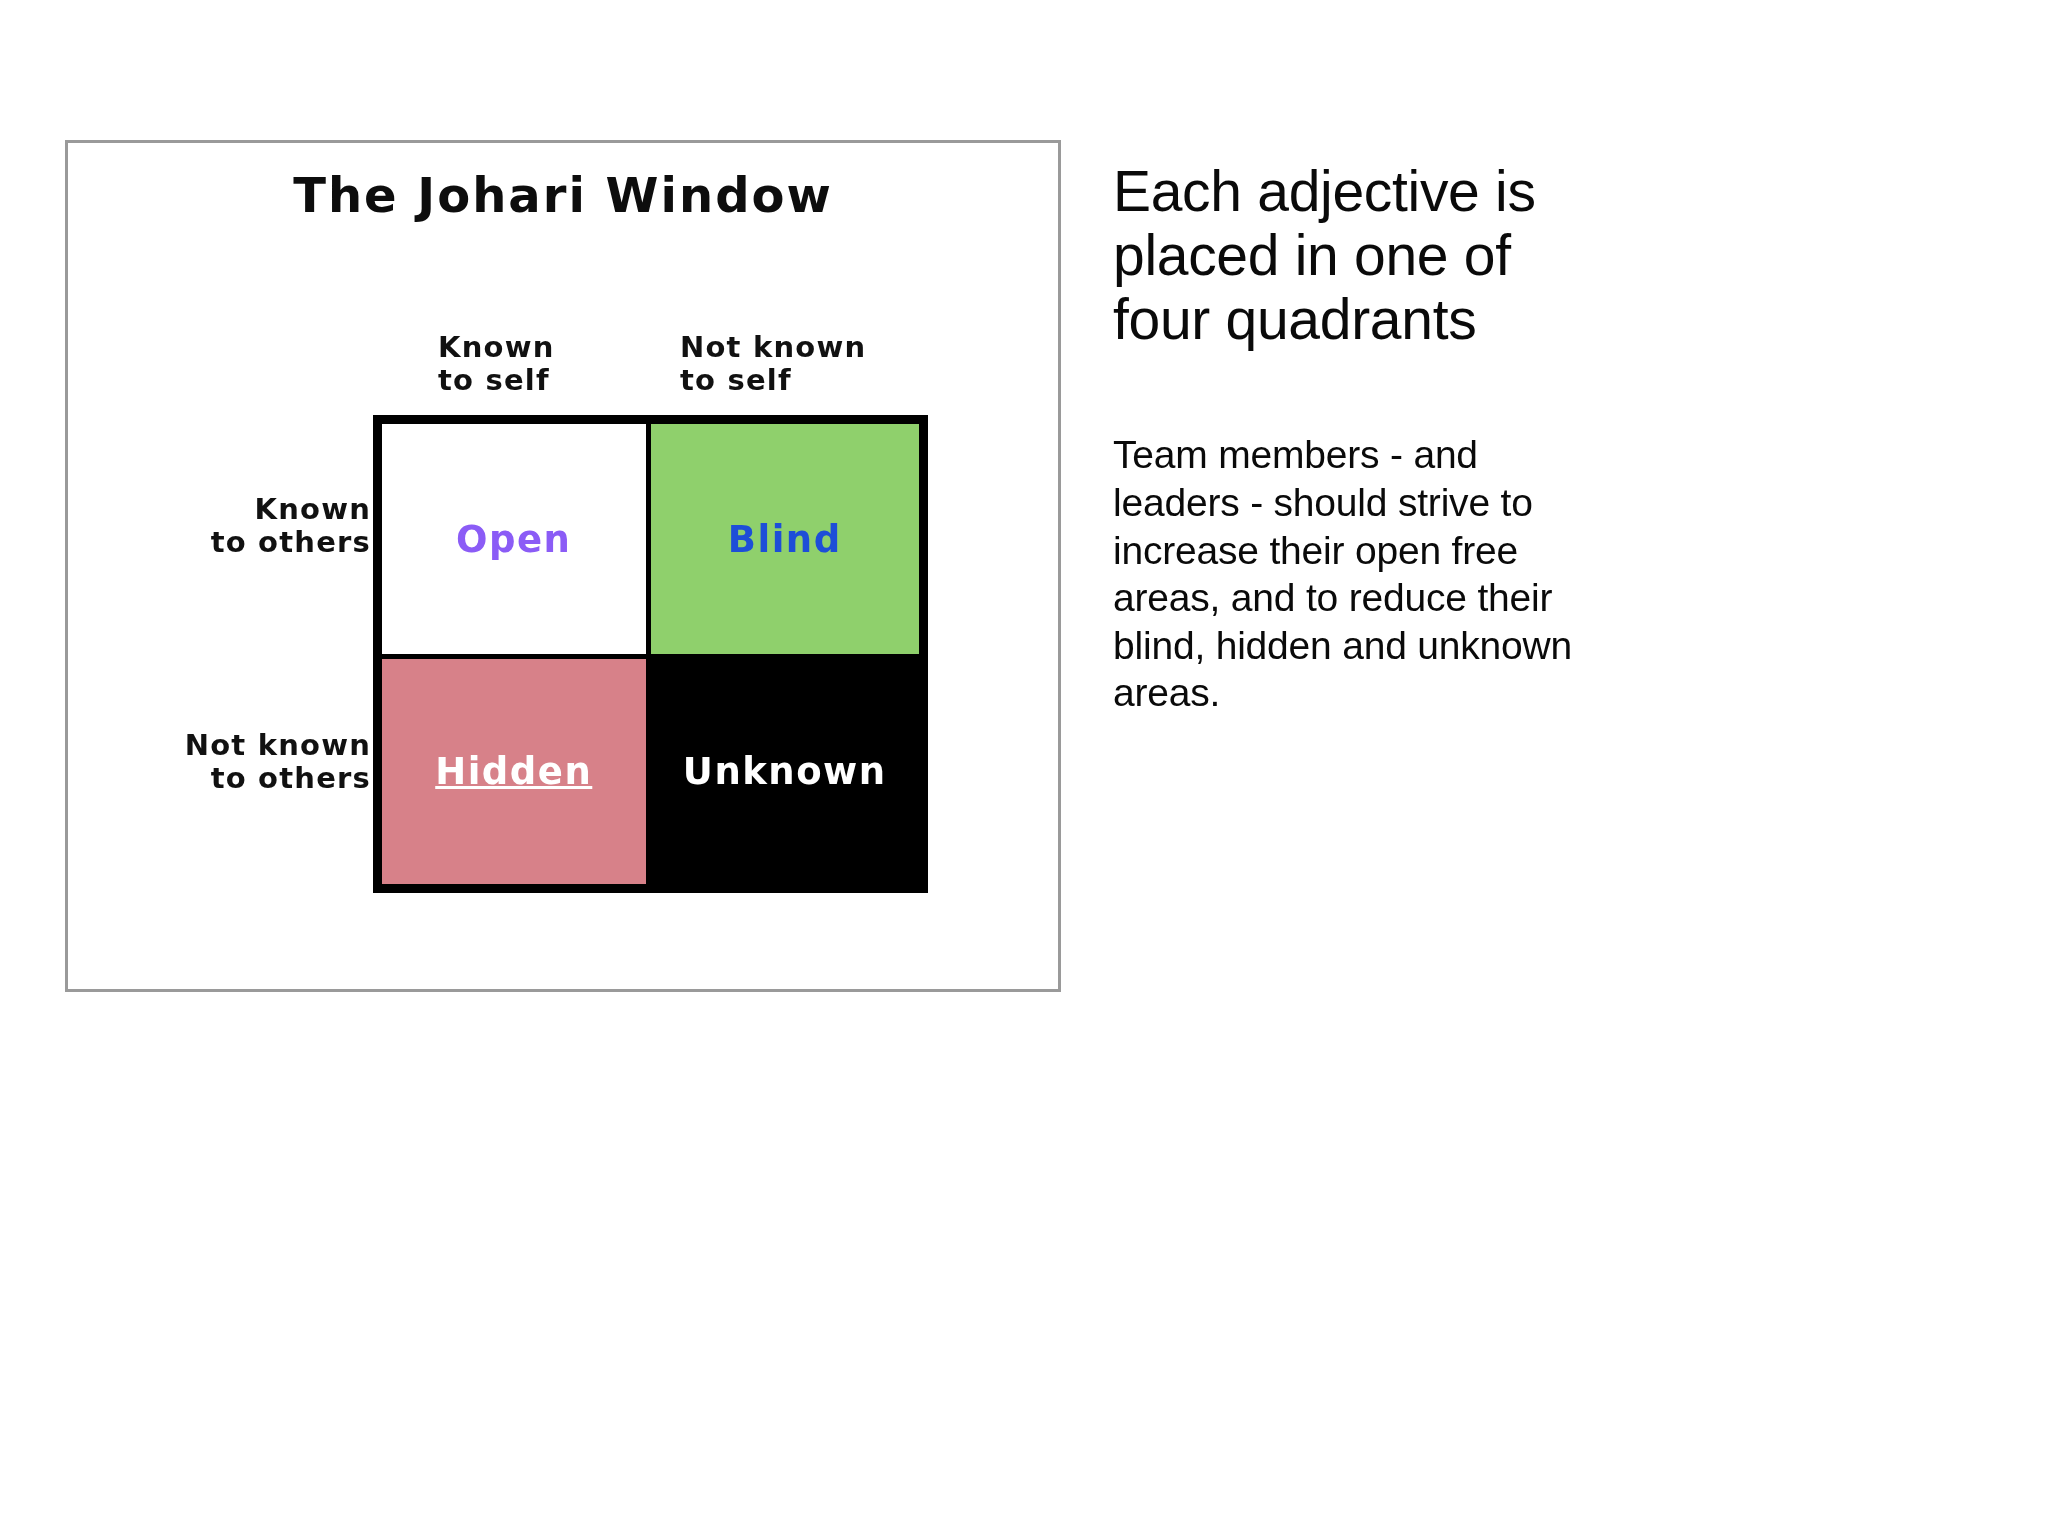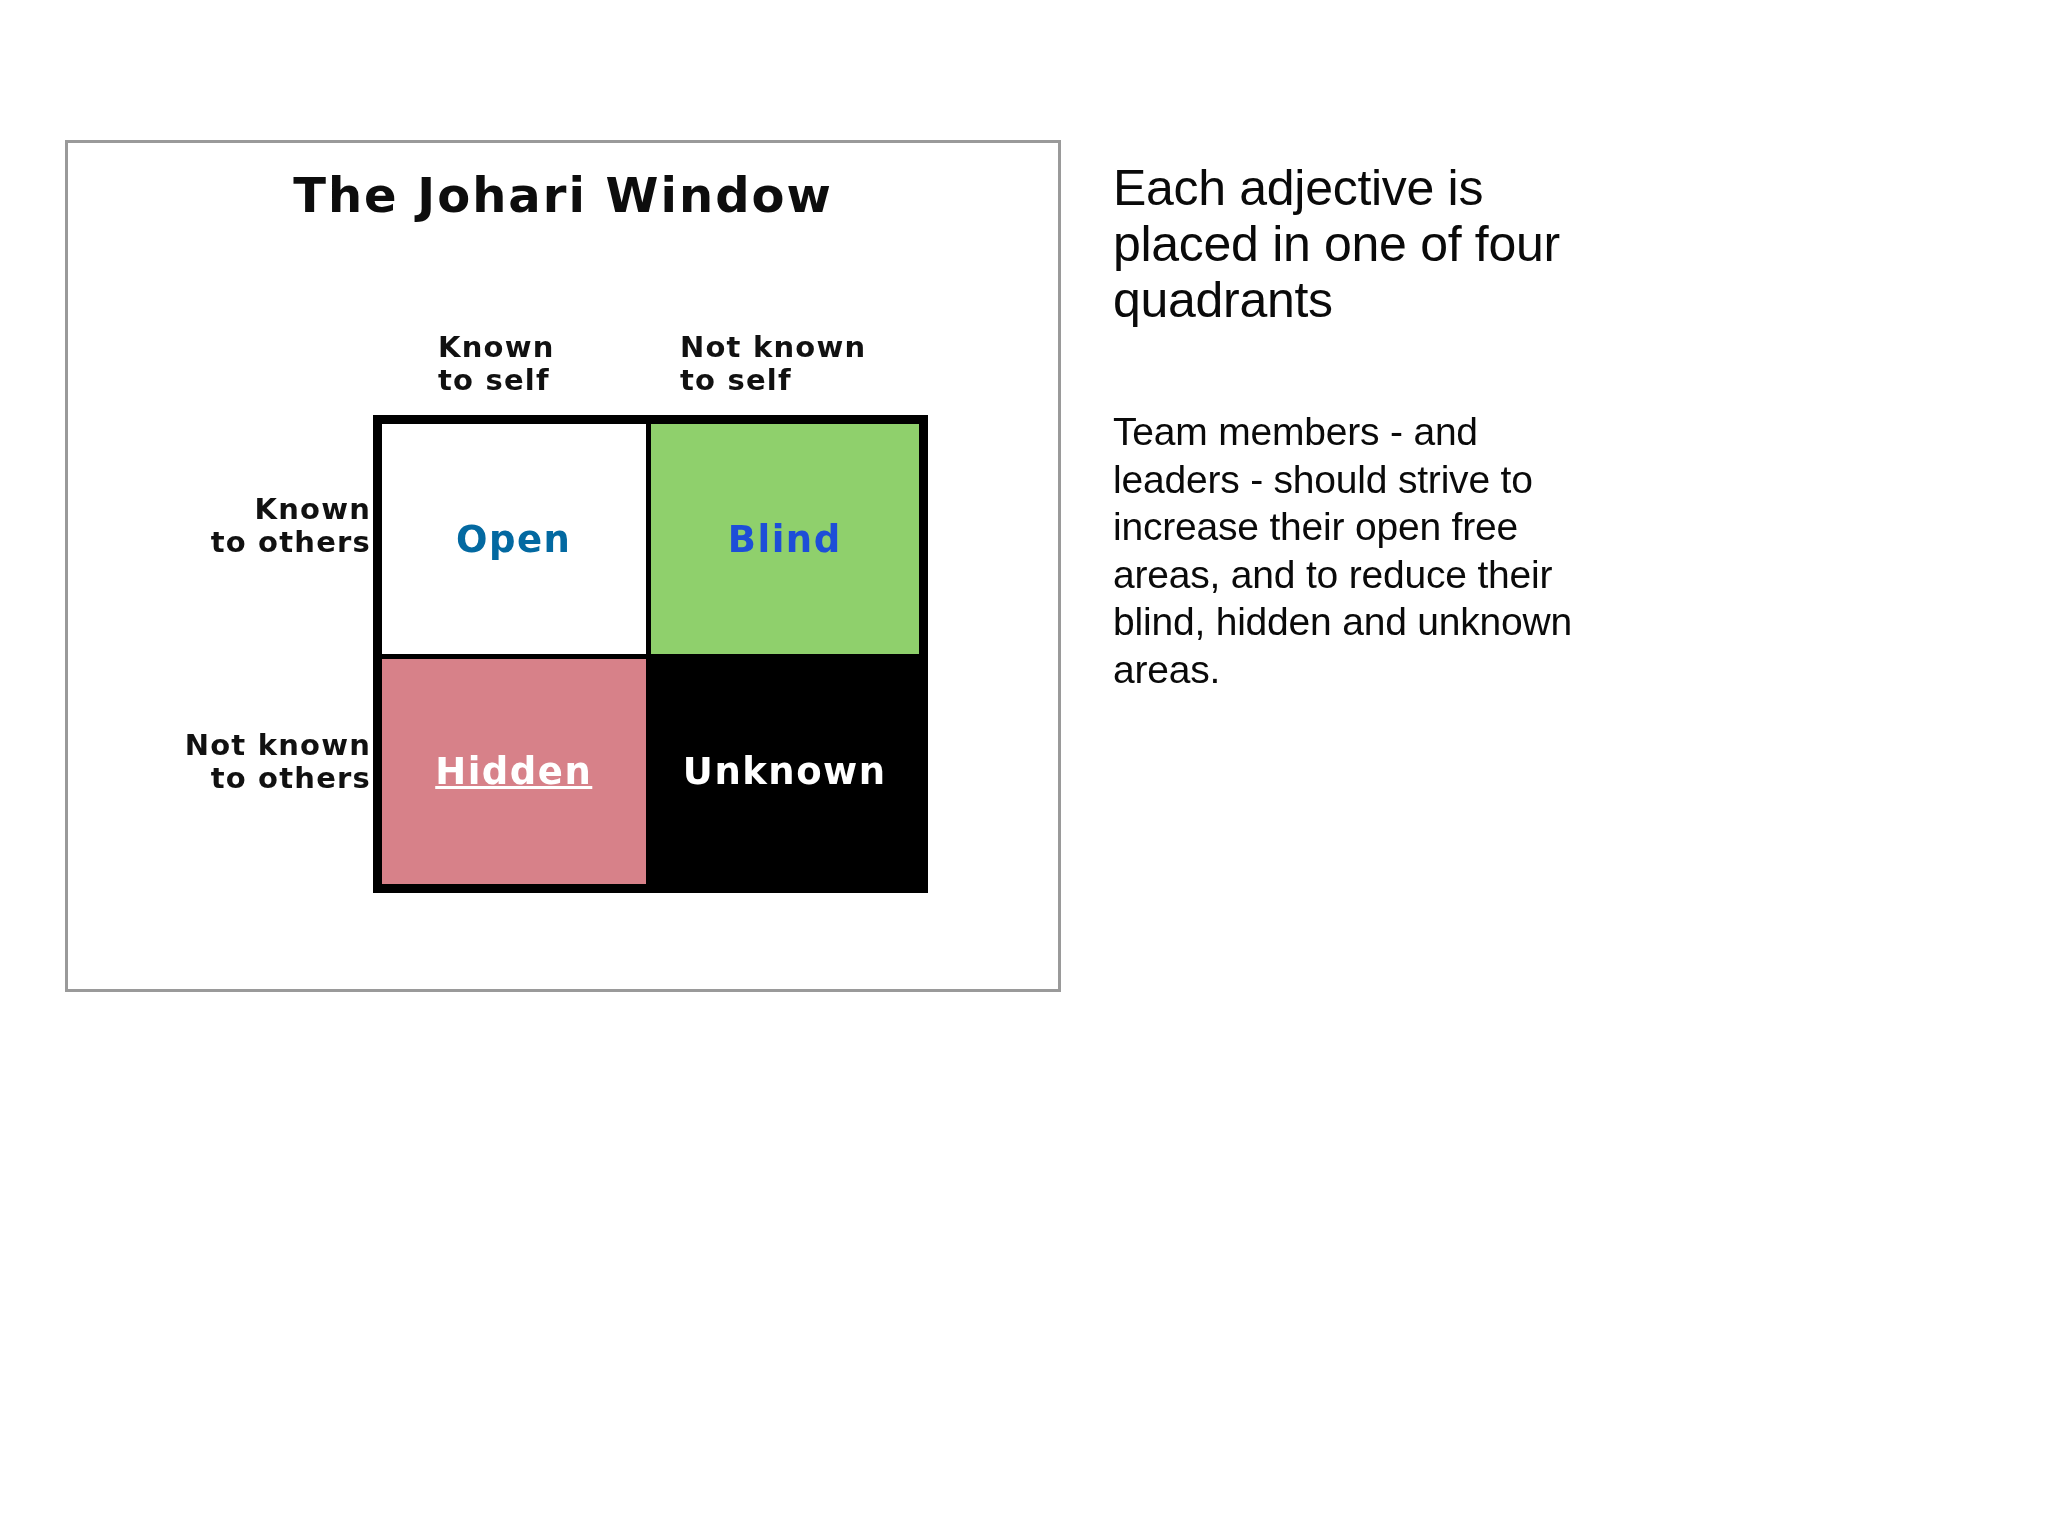--- a/index.html
+++ b/index.html
@@ -106,35 +106,35 @@
     position: relative;
     display: flex;
     align-items: center;
     justify-content: center;
     font-family: "DejaVu Sans", sans-serif;
     font-weight: bold;
     font-size: 37px;
     letter-spacing: 1.5px;
     box-sizing: border-box;
   }
-  .cell.open    { background: #ffffff; color: #0369a1; border-right: 5px solid #000; }
+  .cell.open    { background: #ffffff; color: #8b5cf6; border-right: 5px solid #000; }
   .cell.blind   { background: #8fd06c; color: #1d4ed8; }
   .cell.hidden  { background: #d78189; color: #ffffff; border-right: 5px solid #000; border-top: 5px solid #000; text-decoration: underline; }
   .cell.unknown { background: #000000; color: #ffffff; border-top: 5px solid #000; }
 
   
   .copy {
     position: absolute;
     left: 1113px;
     top: 160px;
     width: 470px;
   }
   .copy-lead {
     font-family: "Liberation Sans", sans-serif;
-    font-size: 50px;
+    font-size: 57px;
     line-height: 1.12;
     color: #0a0a0a;
     font-weight: normal;
     letter-spacing: -0.3px;
   }
   .copy-body {
     margin-top: 80px;
     font-family: "Liberation Sans", sans-serif;
     font-size: 39px;
     line-height: 1.22;

